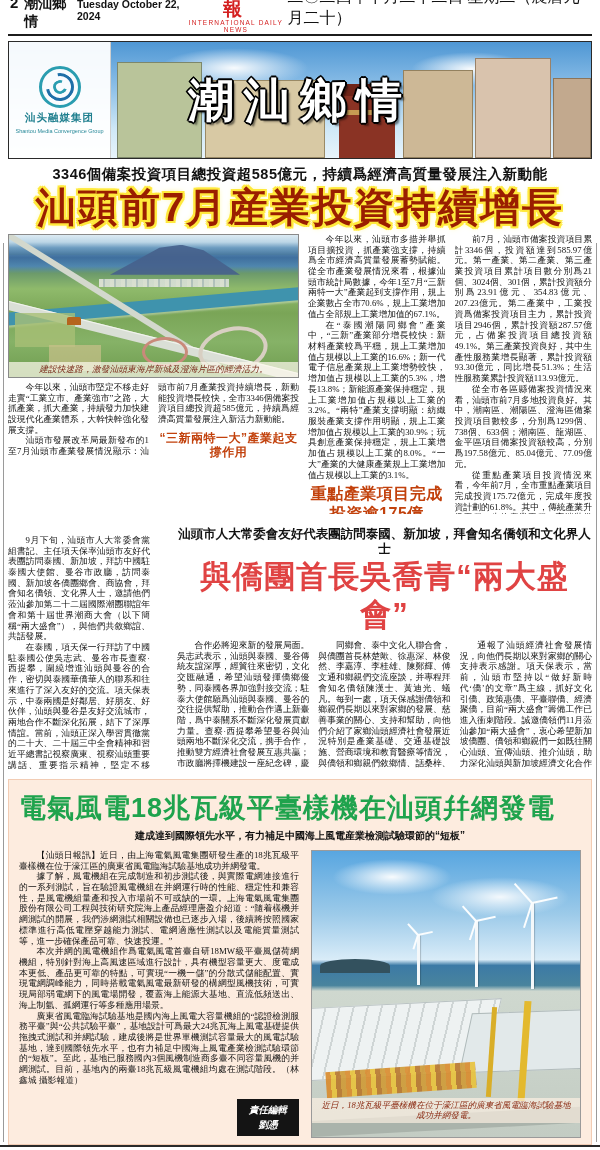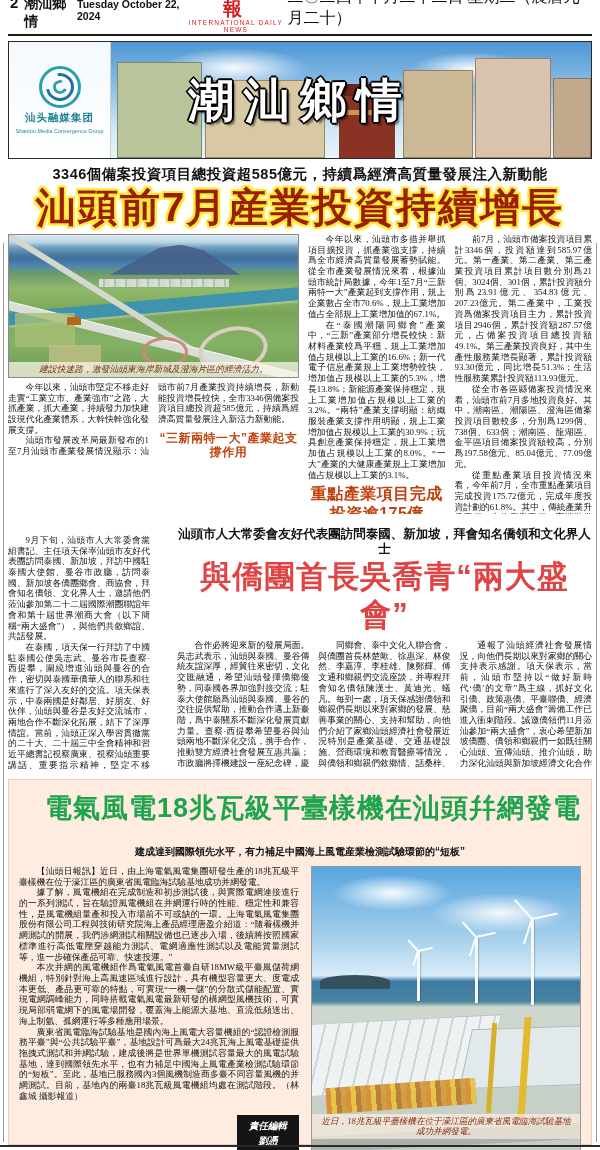--- a/index.html
+++ b/index.html
@@ -98,21 +98,21 @@
   .a2-right { flex:1; min-width:0; }
   .kicker2 { text-align:center; font-weight:bold; font-size:12.5px; margin:2px 0 1px;
     font-family:"Liberation Sans","DejaVu Sans",sans-serif; }
   .headline2 { margin:0 0 6px; text-align:center; font-size:31px; font-weight:900; letter-spacing:1px; color:#e04343;
     font-family:"Liberation Sans","DejaVu Sans",sans-serif; }
   .a2-cols { display:flex; gap:9px; height:188px; overflow:hidden; }
   .a2-cols > div { flex:1; min-width:0; overflow:hidden; }
 
   
   .article3 { margin-top:10px; height:366px; background:#fdecdf; border:1px solid #f2ccb4; padding:8px 10px 10px; }
-  .headline3 { margin:2px 0 19px; text-align:right; font-size:27px; font-weight:900; letter-spacing:1px; color:#1fa34d;
+  .headline3 { margin:2px 0 3px; text-align:left; font-size:27px; font-weight:900; letter-spacing:1px; color:#1fa34d;
     font-family:"Liberation Sans","DejaVu Sans",sans-serif; }
   .kicker3 { text-align:center; font-weight:bold; font-size:10px; margin-bottom:7px;
     font-family:"Liberation Sans","DejaVu Sans",sans-serif; }
   .a3-body { display:flex; gap:10px; height:288px; }
   .a3-text { width:282px; flex:none; position:relative; overflow:hidden; padding-right:2px; }
   .editor-box { position:absolute; right:2px; bottom:2px; background:#141414; color:#fff; width:62px;
     padding:4px 2px; text-align:center; font-size:9.5px; font-weight:bold; line-height:1.5; font-style:italic; }
   .photo3 { flex:1; position:relative; border:1px solid #9a9a9a; overflow:hidden; margin:0;
     background:linear-gradient(180deg,#58a6e0 0%,#9ccae9 22%,#d9ecf8 38%,#3c7aa6 40%,#49849d 47%,#cfd8cf 49%,#c3ccc3 100%); }
   .ph3-cloud1 { position:absolute; top:8px; left:20px; width:120px; height:36px;

